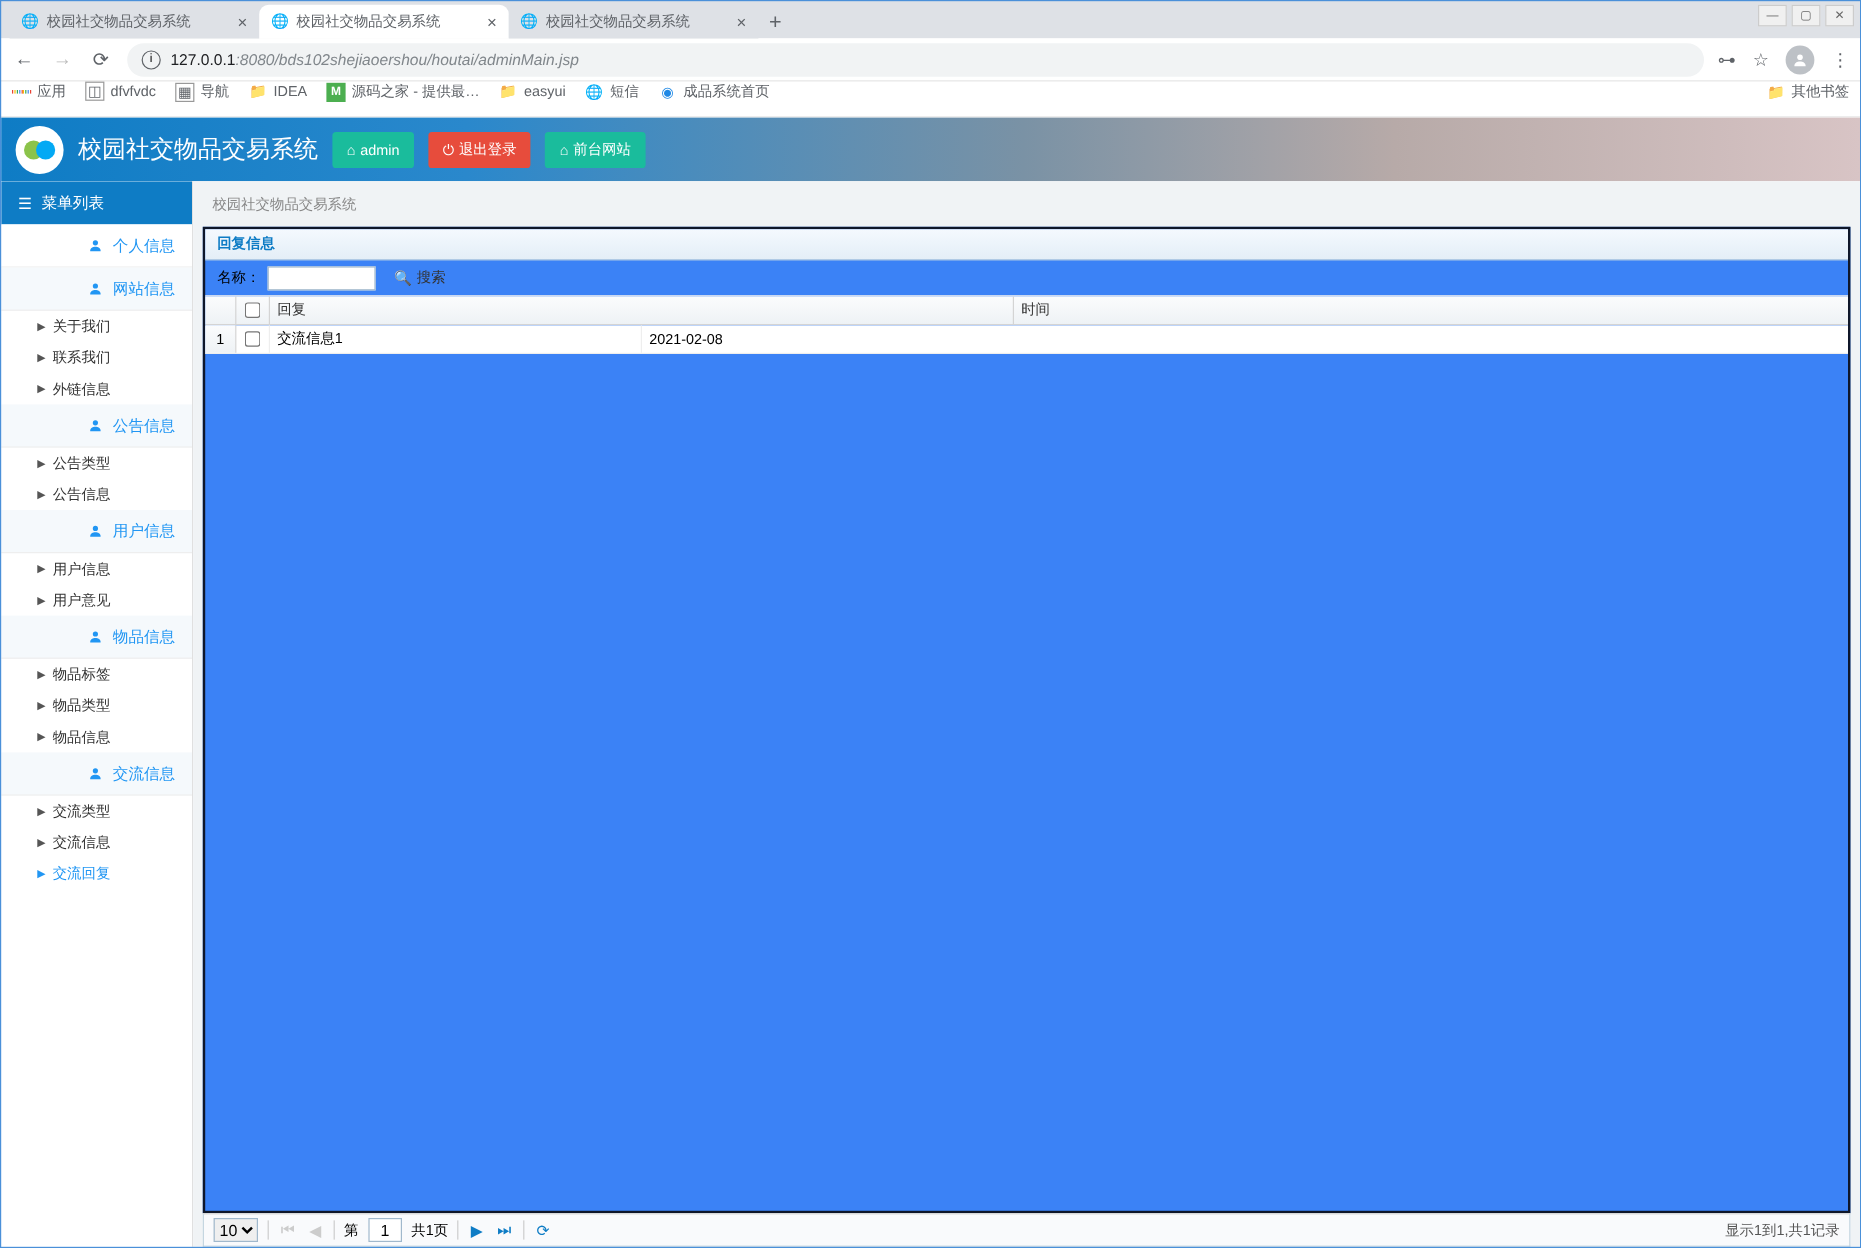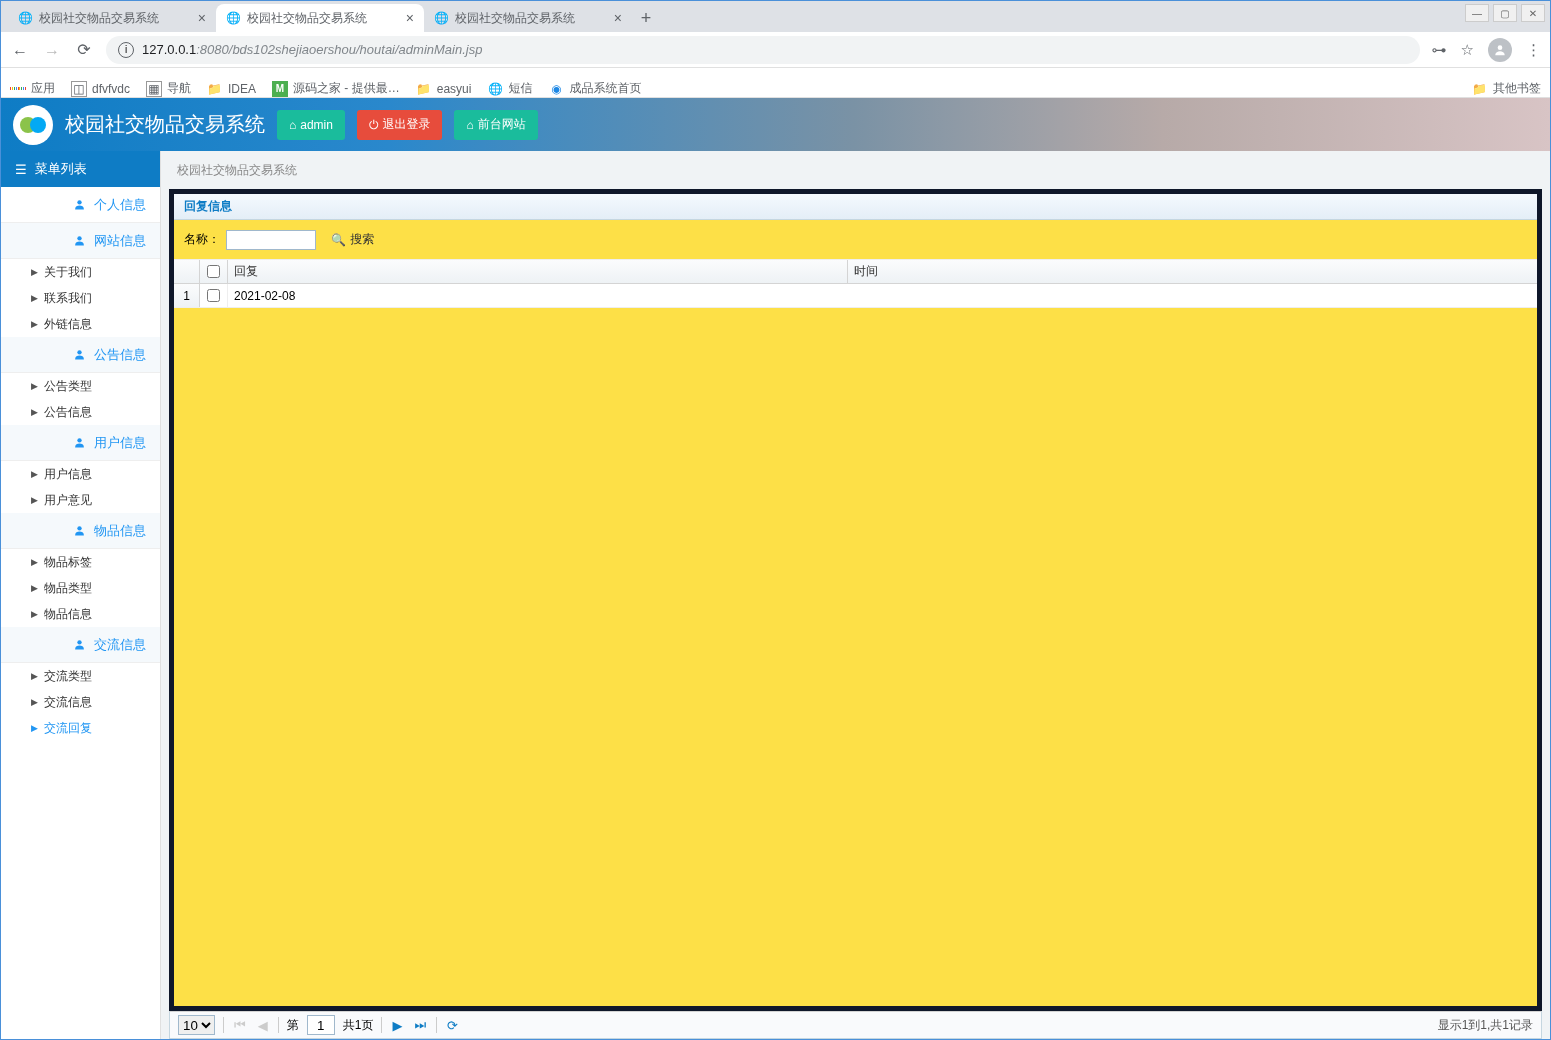--- a/index.html
+++ b/index.html
@@ -18,21 +18,21 @@
 .tab-add { width:28px; height:28px; display:flex; align-items:center; justify-content:center; font-size:18px; color:#5f6368; cursor:pointer; }
 .addr-bar { height:36px; background:#fff; display:flex; align-items:center; padding:0 10px; gap:12px; border-bottom:1px solid #e0e0e0; }
 .addr-bar .nav-ico { font-size:16px; color:#5f6368; width:20px; text-align:center; cursor:pointer; }
 .addr-field { flex:1; display:flex; align-items:center; background:#f1f3f4; border-radius:14px; height:28px; padding:0 12px; gap:8px; }
 .addr-field .info { width:16px; height:16px; border:1.5px solid #5f6368; border-radius:50%; display:flex; align-items:center; justify-content:center; font-size:10px; }
 .addr-text { flex:1; font-size:13px; }
 .addr-text .host { color:#202124; }
 .addr-text .path { color:#80868b;font-style:italic; }
 .addr-right { display:flex; gap:14px; align-items:center; font-size:15px; color:#5f6368; }
 .avatar-grey { width:24px; height:24px; border-radius:50%; background:#bdc1c6; display:flex; align-items:center; justify-content:center; color:#fff; }
-.bm-bar { height:30px; background:#fff; display:flex; align-items:flex-end; padding:0 10px; gap:16px; border-bottom:1px solid #e0e0e0; font-size:12px; color:#5f6368; }
+.bm-bar { height:30px; background:#fff; display:flex; align-items:flex-start; padding:0 10px; gap:16px; border-bottom:1px solid #e0e0e0; font-size:12px; color:#5f6368; }
 .bm-item { display:flex; align-items:center; gap:5px; cursor:pointer; }
 .bm-ico { width:16px; height:16px; display:flex; align-items:center; justify-content:center; }
 .bm-other { margin-left:auto; }
 .apps-ico span{display:inline-block;width:3px;height:3px;margin:0.5px;}
 
 
 .page { position:absolute; top:98px; left:1px; right:1px; bottom:1px; display:flex; flex-direction:column; }
 .app-header { height:53px; background:linear-gradient(to right,#0e7cc5 0%,#2a88cc 25%,#7a92a5 55%,#b7aaa8 75%,#d8c4c5 100%); display:flex; align-items:center; padding:0 12px; gap:12px; color:#fff; }
 .logo-c { width:40px; height:40px; border-radius:50%; background:#fff; display:flex; align-items:center; justify-content:center; position:relative; }
 .logo-c::before { content:''; width:16px; height:16px; border-radius:50%; background:#8bc34a; position:absolute; left:7px; }
@@ -49,23 +49,23 @@
 .cat { height:36px; display:flex; align-items:center; padding:0 14px; gap:8px; color:#2196f3; font-size:13px; border-bottom:1px solid #eee; background:#f5f9fc; cursor:pointer;justify-content:flex-end; }
 .cat.plain { background:#fff; }
 .sub { height:26px; display:flex; align-items:center; padding-left:30px; gap:6px; font-size:12px; color:#333; cursor:pointer; }
 .sub.active { color:#2196f3; }
 .sub .caret { font-size:9px; color:#555; }
 .sub.active .caret { color:#2196f3; }
 
 
 .main { flex:1; background:#f0f3f5; display:flex; flex-direction:column; min-width:0; }
 .crumb { height:38px; display:flex; align-items:center; padding:0 16px; font-size:12px; color:#888; }
-.panel { flex:1; margin:0 8px 0 8px; border:5px solid #0f172a; background:#fde047; display:flex; flex-direction:column; min-height:0; }
+.panel { flex:1; margin:0 8px 0 8px; border:2px solid #0f172a; background:#3b82f6; display:flex; flex-direction:column; min-height:0; }
 .panel-hdr { height:26px; background:linear-gradient(#f4f9fe,#e4eef7); border-bottom:1px solid #c5d6e0; display:flex; align-items:center; padding:0 10px; font-size:12px; color:#0e7cc5; font-weight:bold; }
-.search-row { height:40px; display:flex; align-items:center; padding:0 10px; gap:6px; font-size:12px; border-bottom:1px solid #eee; }
+.search-row { height:30px; display:flex; align-items:center; padding:0 10px; gap:6px; font-size:12px; border-bottom:1px solid #eee; }
 .search-row input { width:90px; height:20px; border:1px solid #a0b8cc; padding:0 4px; }
 .search-link { color:#333; display:flex; align-items:center; gap:4px; cursor:pointer; }
 .mag { font-size:12px; }
 
 
 .grid { flex:1; display:flex; flex-direction:column; min-height:0; }
 .grid-hdr { display:flex; background:linear-gradient(#fbfcfd,#eef2f5); border-bottom:1px solid #d4d4d4; height:24px; font-size:12px; color:#333; }
 .gh { border-right:1px solid #d4d4d4; display:flex; align-items:center; padding:0 6px; }
 .gh.rownum{width:26px;justify-content:center;}
 .gh.chk{width:28px;justify-content:center;}
@@ -348,20 +348,21 @@
               </div>
             <div class="gh c2">回复</div>
             <div class="gh c3">时间</div>
           </div>
           <div class="grid-body" id="grid-body">
               <div class="grid-row">
                 <div class="gd rownum">1</div>
                 <div class="gd chk">
                   <input type="checkbox" style="">
                 </div>
+                <div class="gd c1">交流信息1</div>
                 <div class="gd c3">2021-02-08</div>
               </div>
             </div>
         </div>
       </div>
 
       <div class="pager">
         <select><option>10</option></select>
         <span class="sep"></span>
         <span class="pg-btn dis">⏮</span>

